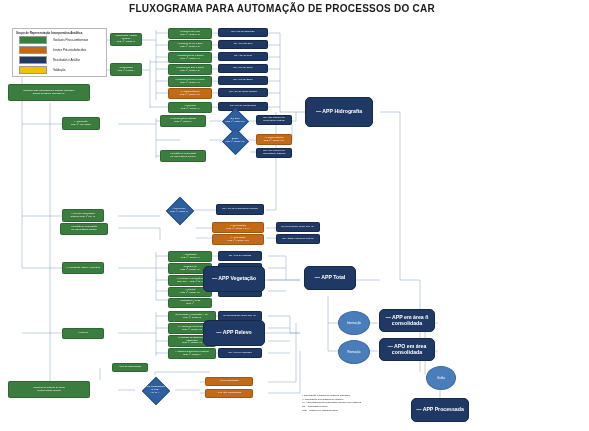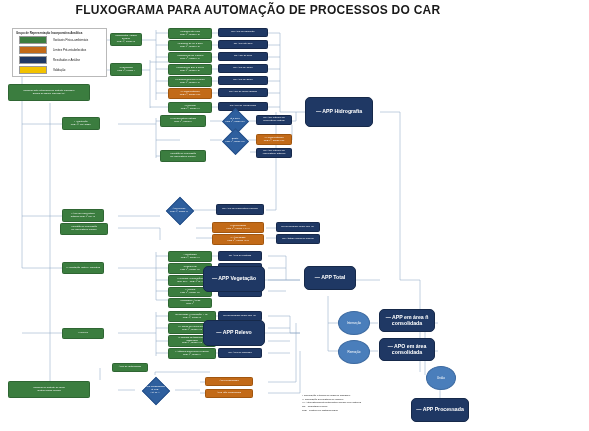--- a/index.html
+++ b/index.html
@@ -10,22 +10,23 @@
     font-family:"Liberation Sans", sans-serif;
     overflow:hidden;
     position:relative;
   }
   #canvas{position:absolute;left:0;top:0;width:589px;height:431px;}
 
   
   .title{
     position:absolute;left:0;top:3px;width:516px;
     text-align:center;
-    font-size:12px;font-weight:bold;letter-spacing:.25px;
+    font-size:10px;font-weight:bold;letter-spacing:.25px;
     color:#1a1a1a;
+    padding-left:24px;
   }
 
   
   .lines{position:absolute;left:0;top:0;width:589px;height:431px;pointer-events:none;}
 
   
   .node{
     position:absolute;
     box-sizing:border-box;
     display:flex;align-items:center;justify-content:center;

